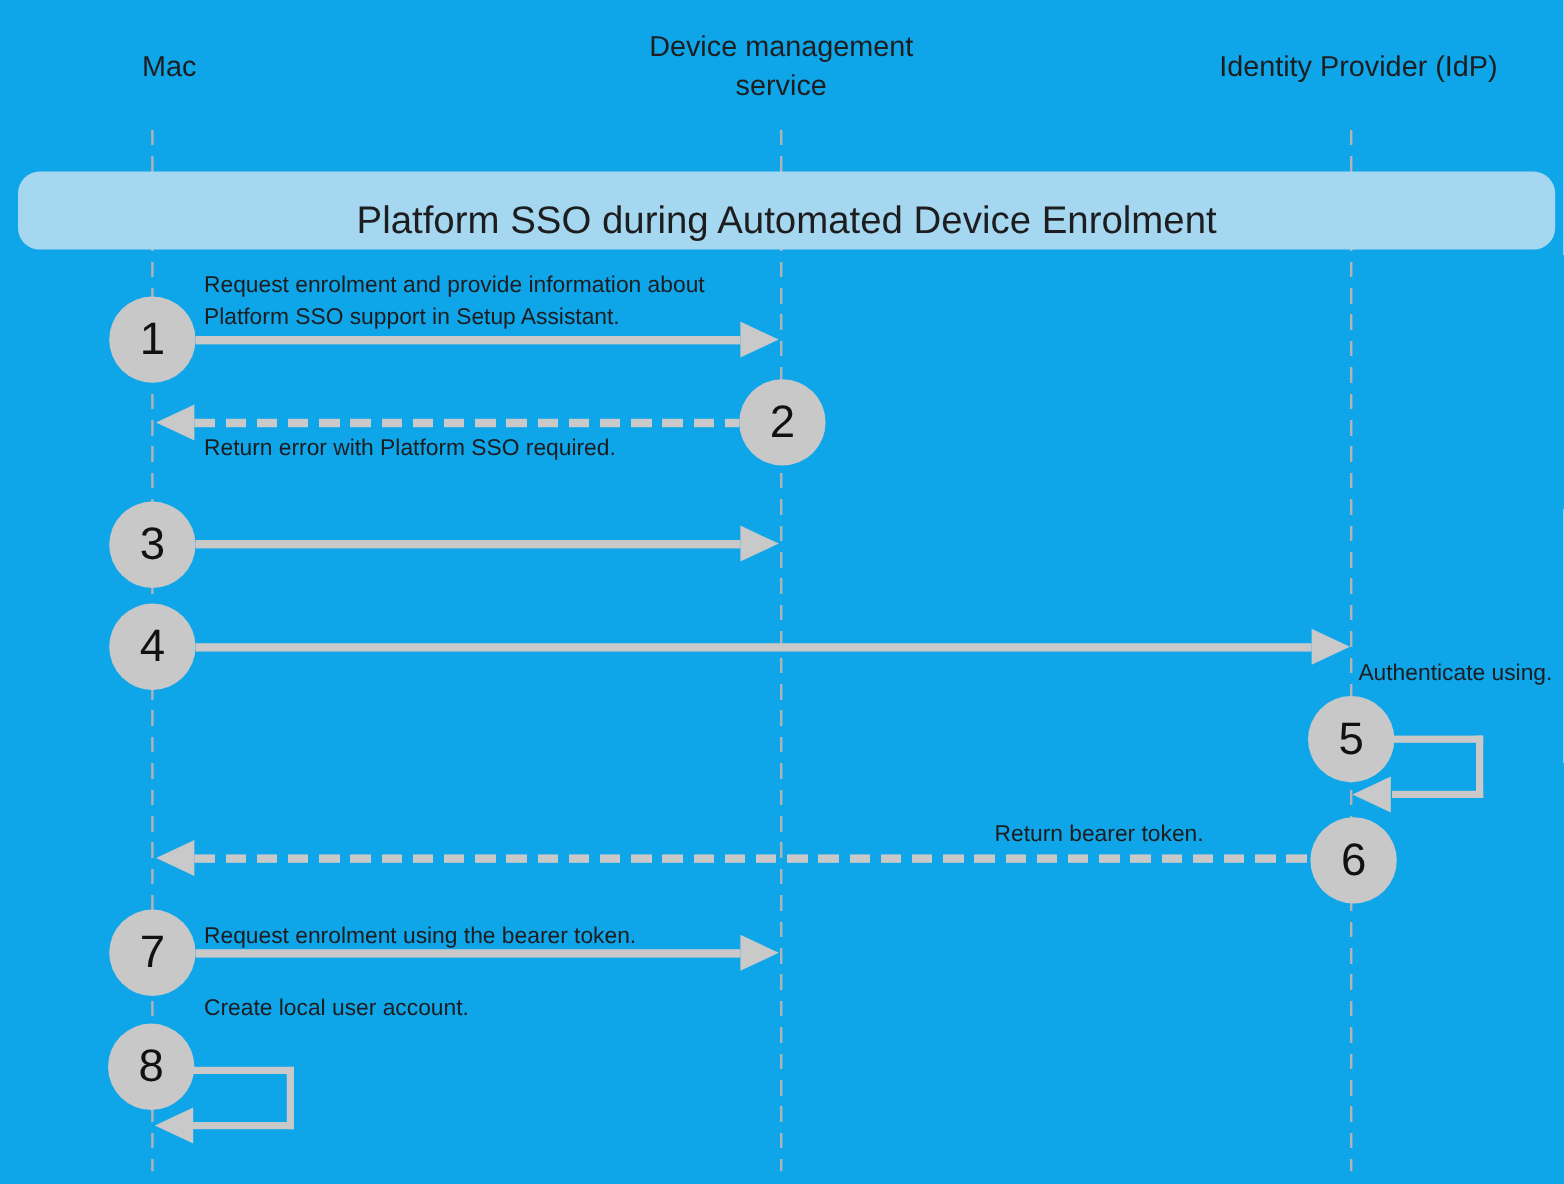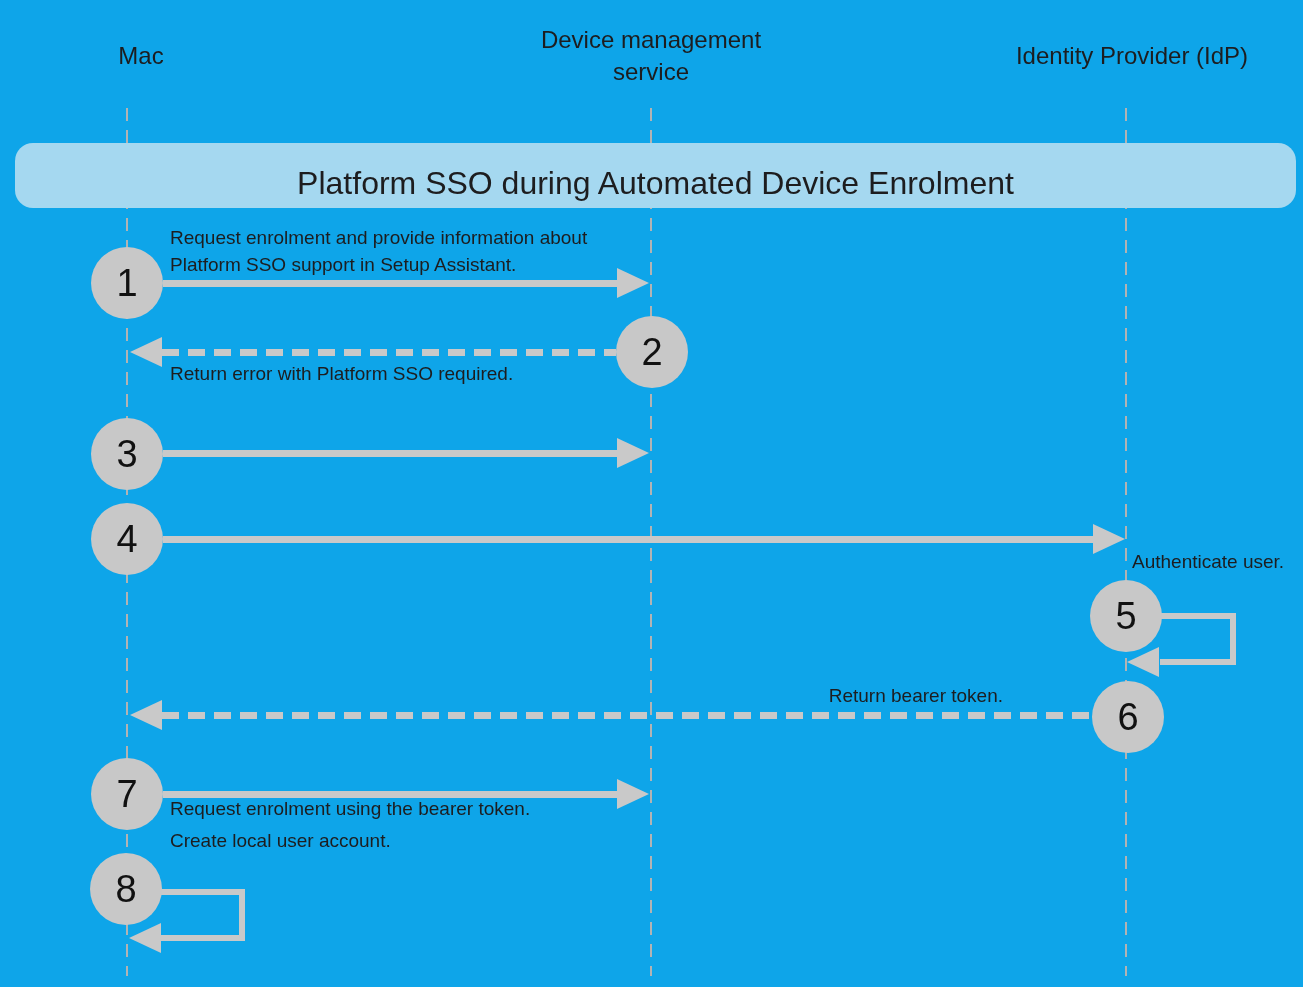--- a/index.html
+++ b/index.html
@@ -155,35 +155,35 @@
   <div class="step-circle" style="left:91px; top:418px;">
     <span class="step-num">3</span>
   </div>
 
   <div class="arrow-line" style="left:163px; top:536px; width:930px;"></div>
   <div class="head-right" style="left:1093px; top:524px;"></div>
   <div class="step-circle" style="left:91px; top:503px;">
     <span class="step-num">4</span>
   </div>
 
-  <div class="msg-label" style="left:1132px; top:548px;">Authenticate user.</div>
+  <div class="msg-label" style="left:1132px; top:548px;">Authenticate using.</div>
   <div class="self-loop" style="left:1160px; top:613px; width:76px; height:52px;"></div>
   <div class="head-left" style="left:1127px; top:647px;"></div>
   <div class="step-circle" style="left:1090px; top:580px;">
     <span class="step-num">5</span>
   </div>
 
   <div class="msg-label right" style="left:803px; top:682px; width:200px;">Return bearer token.</div>
   <div class="head-left" style="left:130px; top:700px;"></div>
   <div class="arrow-line dashed" style="left:162px; top:712px; width:930px;"></div>
   <div class="step-circle" style="left:1092px; top:681px;">
     <span class="step-num">6</span>
   </div>
 
-  <div class="msg-label" style="left:170px; top:767px;margin-top:28px;">Request enrolment using the bearer token.</div>
+  <div class="msg-label" style="left:170px; top:767px;">Request enrolment using the bearer token.</div>
   <div class="arrow-line" style="left:163px; top:791px; width:454px;"></div>
   <div class="head-right" style="left:617px; top:779px;"></div>
   <div class="step-circle" style="left:91px; top:758px;">
     <span class="step-num">7</span>
   </div>
 
   <div class="msg-label" style="left:170px; top:827px;">Create local user account.</div>
   <div class="self-loop" style="left:160px; top:889px; width:85px; height:52px;"></div>
   <div class="head-left" style="left:129px; top:923px;"></div>
   <div class="step-circle" style="left:90px; top:853px;">

